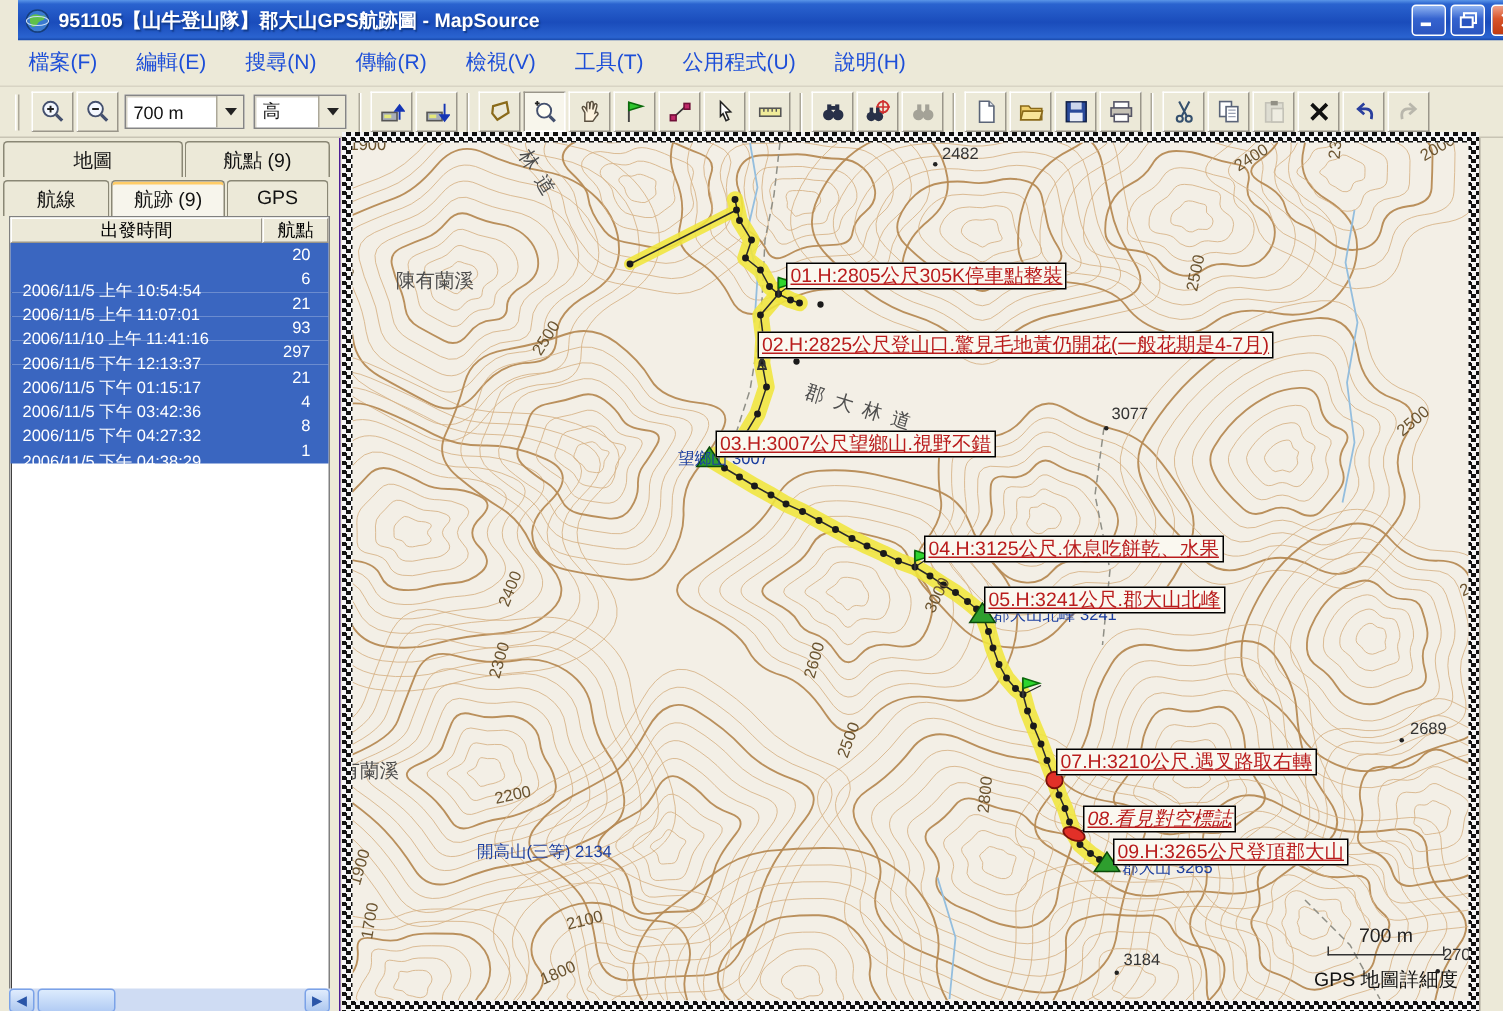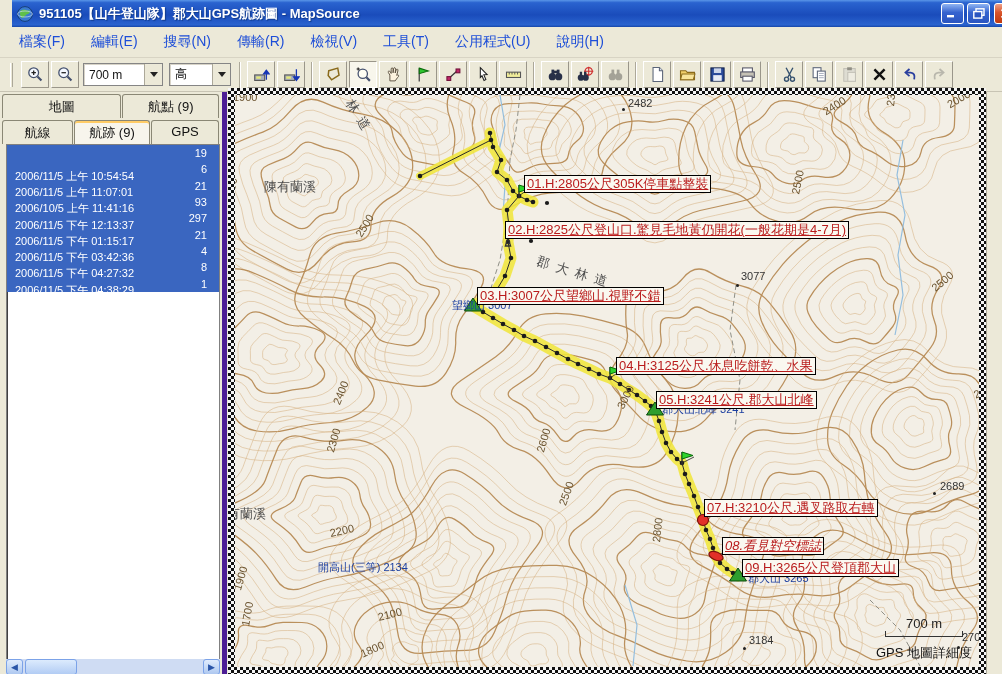--- a/index.html
+++ b/index.html
@@ -30,21 +30,21 @@
   .tb.disabled svg{opacity:.38;filter:grayscale(1);}
   .sep{width:2px;height:26px;border-left:1px solid #aca899;border-right:1px solid #fff;margin:0 5px;}
   .combo{height:23px;background:#fff;border:1px solid #858585;box-shadow:inset 1px 1px 0 #d8d4c8;
     display:flex;align-items:center;margin:0 3px;}
   .combo .val{font-size:12px;padding:0 5px;flex:1;color:#111;white-space:nowrap;}
   .combo .drop{width:18px;height:21px;background:#ece9d8;border-left:1px solid #aca899;
     display:flex;align-items:center;justify-content:center;}
   .tri{width:0;height:0;border-left:4px solid transparent;border-right:4px solid transparent;border-top:5px solid #222;}
   
   .sidebar{position:absolute;left:0;top:92px;width:227px;height:582px;background:#ece9d8;
-    border-right:5px solid #4c1d95;}
+    border-right:1px solid #4c1d95;}
   .tabrow{display:flex;padding:2px 2px 0 2px;}
   .tab{font-size:13px;color:#111;text-align:center;background:#ece9d8;
     border:1px solid #8a8775;border-bottom:none;border-radius:3px 3px 0 0;padding:3px 2px 2px 2px;
     margin-right:1px;white-space:nowrap;overflow:hidden;}
   .tab.active{background:#f7f5ec;position:relative;top:0px;font-weight:normal;box-shadow:inset 0 2px 0 #ffcc66;}
   .listwrap{position:absolute;left:6px;top:52px;width:214px;height:596px;background:#fff;
     border:1px solid #808080;box-shadow:inset 1px 1px 0 #404040;}
   .lheader{display:flex;height:17px;}
   .lh{background:#ece9d8;border:1px solid;border-color:#fff #9a968a #9a968a #fff;
     font-size:12px;display:flex;align-items:center;justify-content:center;overflow:hidden;white-space:nowrap;}
@@ -305,34 +305,38 @@
     <div class="tabrow">
       <div class="tab" style="width:120px">地圖</div>
       <div class="tab" style="width:97px">航點 (9)</div>
     </div>
     <div class="tabrow">
       <div class="tab" style="width:71px">航線</div>
       <div class="tab active" style="width:76px">航跡 (9)</div>
       <div class="tab" style="width:68px">GPS</div>
     </div>
     <div class="listwrap">
+      <div class="lheader">
+        <div class="lh" style="width:168px">出發時間</div>
+        <div class="lh" style="width:44px">航點</div>
+      </div>
       <div>
 
           <div class="row">
             <span class="c1">2006/11/5 上午 10:54:54</span>
-            <span class="c2">19</span>
+            <span class="c2">20</span>
           </div>
 
           <div class="row">
             <span class="c1">2006/11/5 上午 11:07:01</span>
             <span class="c2">6</span>
           </div>
 
           <div class="row">
-            <span class="c1">2006/10/5 上午 11:41:16</span>
+            <span class="c1">2006/11/10 上午 11:41:16</span>
             <span class="c2">21</span>
           </div>
 
           <div class="row">
             <span class="c1">2006/11/5 下午 12:13:37</span>
             <span class="c2">93</span>
           </div>
 
           <div class="row">
             <span class="c1">2006/11/5 下午 01:15:17</span>

